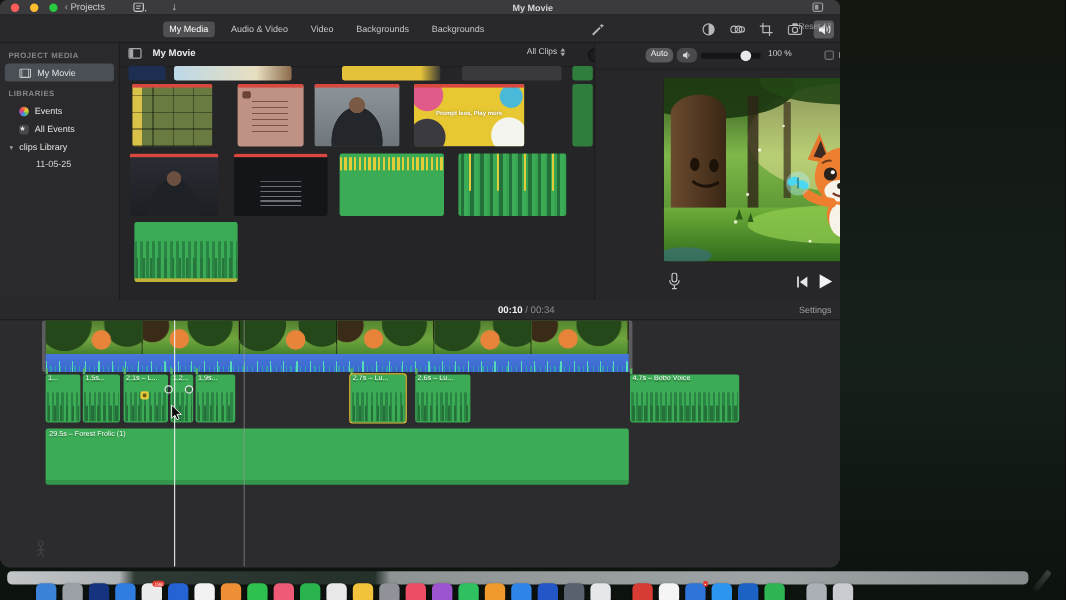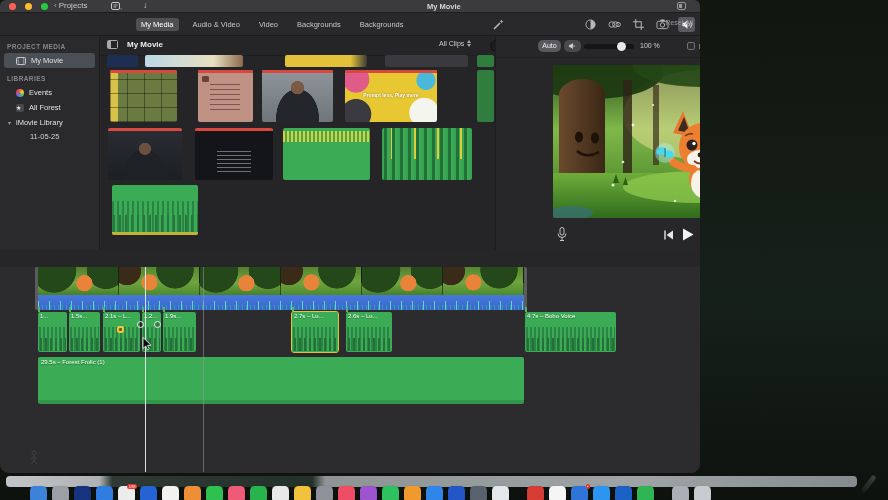--- a/index.html
+++ b/index.html
@@ -289,25 +289,25 @@
           </span>
         <span>My Movie</span>
       </div>
       <div class="sb-header">LIBRARIES</div>
       <div class="sb-item">
         <span class="sb-ic pinwheel"></span>
         <span>Events</span>
       </div>
       <div class="sb-item">
         <span class="sb-ic events-ic">★</span>
-        <span>All Forest</span>
+        <span>All Events</span>
       </div>
       <div class="sb-item" style="padding-left:4px;">
         <span class="sb-ic" style="color:#9a9a9e;font-size:6px;">▾</span>
-        <span>iMovie Library</span>
+        <span>clips Library</span>
       </div>
       <div class="sb-sub">11-05-25</div>
     </div>
 
     <div id="browser">
       <div id="browser-header">
         <div id="b-toggle"></div>
         <div id="b-title">My Movie</div>
         <div id="b-filter">
           <span>All Clips</span>
@@ -484,20 +484,26 @@
             </svg>
           </span>
       </div>
       <div id="fs-btn">
         <svg width="11" height="11" viewBox="0 0 11 11">
             <path d="M6.5 4.5L10 1M10 1H7M10 1v3M4.5 6.5L1 10M1 10h3M1 10V7" stroke="#c6c6c8" fill="none" stroke-width="1.1"></path>
           </svg>
       </div>
     </div>
 
+    <div id="tlbar">
+      <div id="timecode"><span class="cur">00:10</span><span> / </span><span>00:34</span></div>
+      <div id="zoom-track"></div>
+      <div id="zoom-knob"></div>
+      <div id="settings-btn">Settings</div>
+    </div>
 
     <div id="timeline">
       <div class="trim-handle" style="left:35px; border-radius:2px 0 0 2px;"></div>
       <div class="trim-handle" style="left:524px; border-radius:0 2px 2px 0;"></div>
       <div id="filmstrip">
         <div class="fs-thumb"></div>
         <div class="fs-thumb"></div>
         <div class="fs-thumb"></div>
         <div class="fs-thumb"></div>
         <div class="fs-thumb"></div>

